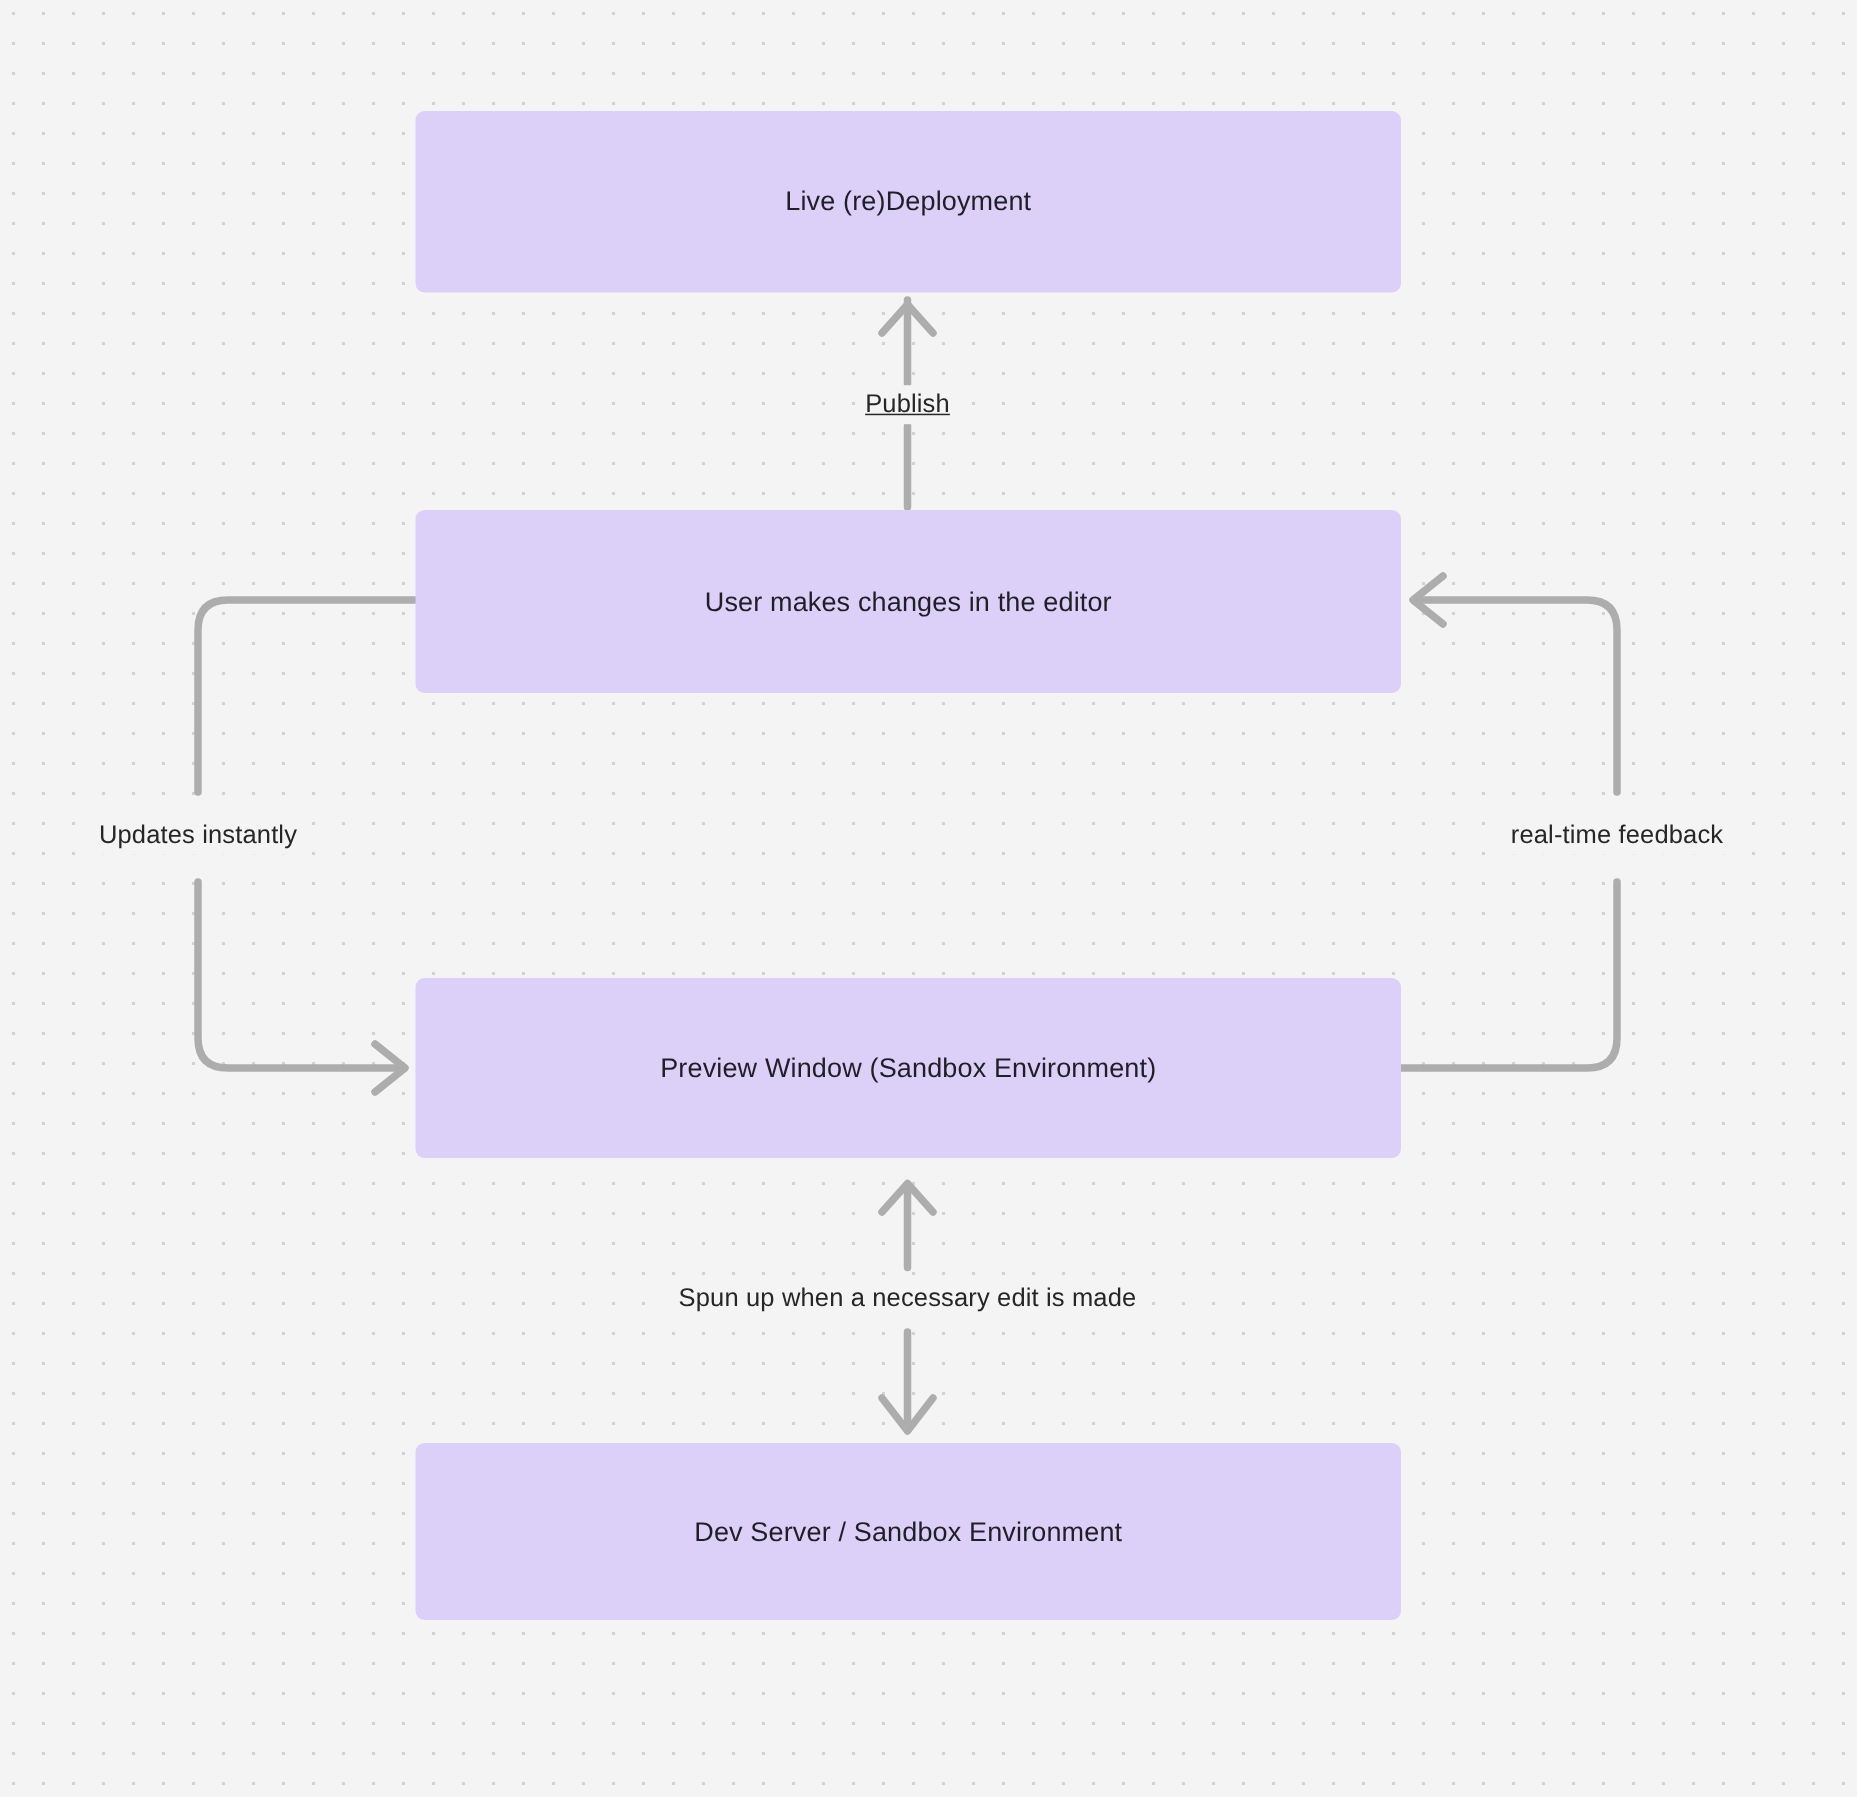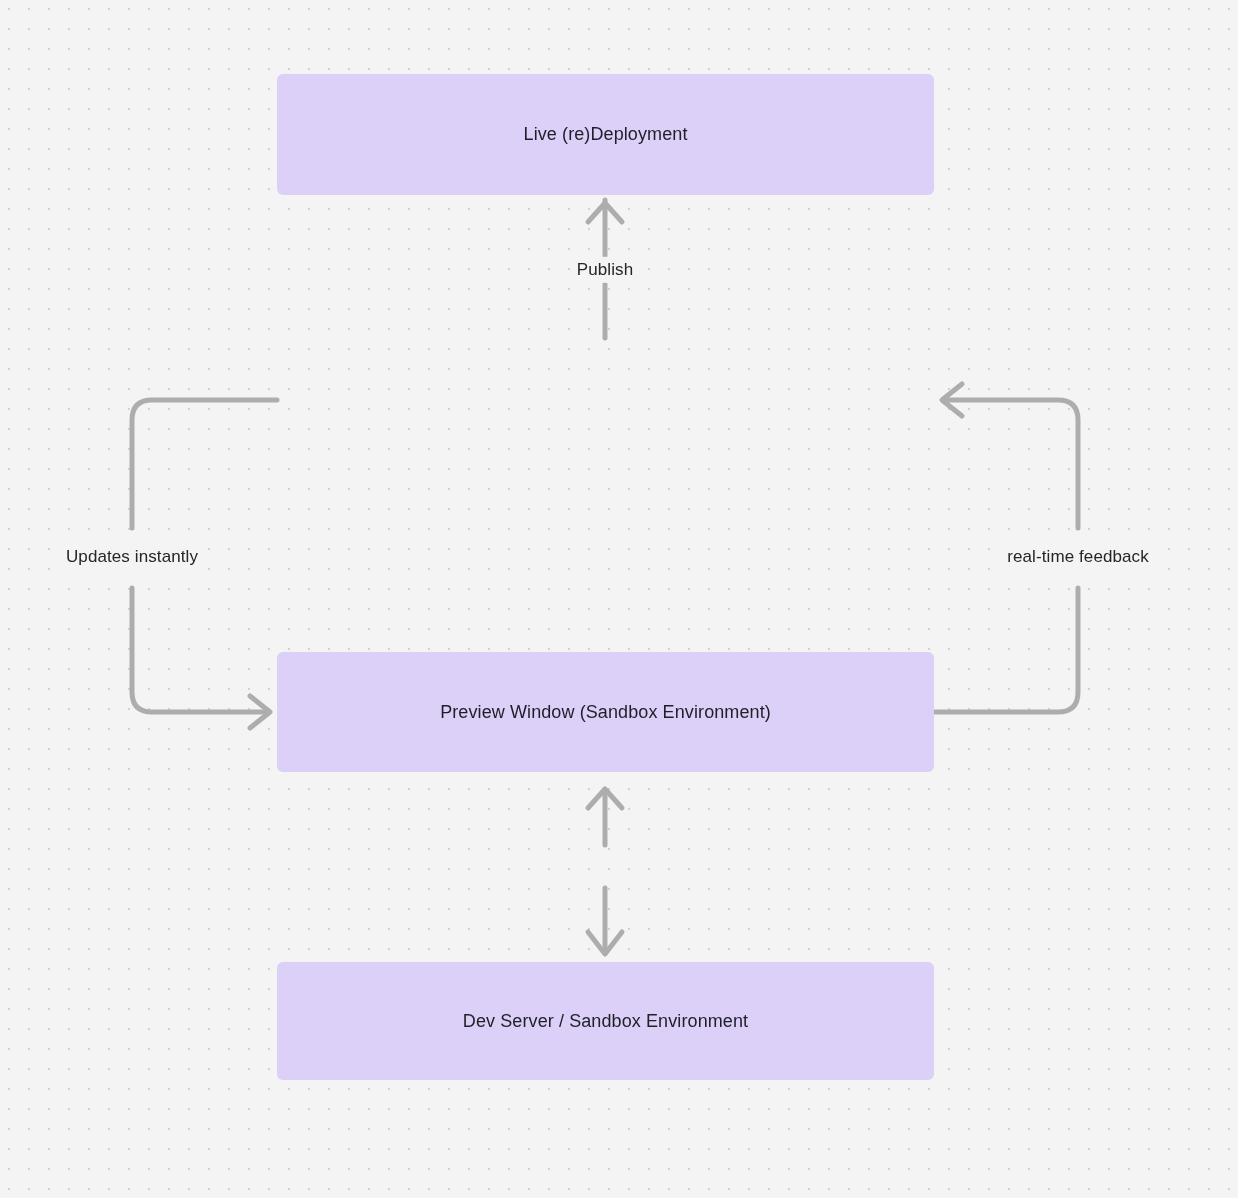--- a/index.html
+++ b/index.html
@@ -66,21 +66,21 @@
     position: absolute;
     font-size: 17px;
     line-height: 1.2;
     color: #262626;
     background: #f4f4f4;
     white-space: nowrap;
     padding: 3px 6px;
     transform: translate(-50%, -50%);
     letter-spacing: 0.1px;
   }
-  #label-publish     { left: 605px;  top: 270px; }
+  #label-publish     { left: 605px;  top: 270px; text-decoration: underline; }
   #label-updates     { left: 132px;  top: 557px; }
   #label-realtime    { left: 1078px; top: 557px; text-align: center; }
   #label-spunup      { left: 605px;  top: 866px; }
 </style>
 </head>
 <body>
 
 <div id="canvas">
 
   <svg id="edges" viewBox="0 0 1238 1198" width="1238" height="1198" xmlns="http://www.w3.org/2000/svg">
@@ -111,29 +111,33 @@
     <g>
       <path d="M605,888 L605,953" stroke="#adadad" stroke-width="5" fill="none" stroke-linecap="round"></path>
       <path d="M588,932 L605,954 L622,932" stroke="#adadad" stroke-width="5" fill="none" stroke-linecap="round" stroke-linejoin="round"></path>
     </g>
   </svg>
 
   <div class="node" id="node-live">
     <span class="node-label">Live (re)Deployment</span>
   </div>
 
+  <div class="node" id="node-editor">
+    <span class="node-label">User makes changes in the editor</span>
+  </div>
 
   <div class="node" id="node-devserver">
     <span class="node-label">Dev Server / Sandbox Environment</span>
   </div>
 
   <div class="node" id="node-preview">
     <span class="node-label">Preview Window (Sandbox Environment)</span>
   </div>
 
   <div class="edge-label" id="label-publish">Publish</div>
 
   <div class="edge-label" id="label-updates">Updates instantly</div>
 
   <div class="edge-label" id="label-realtime">real-time feedback</div>
 
+  <div class="edge-label" id="label-spunup">Spun up when a necessary edit is made</div>
 
 </div>
 
 </body></html>

